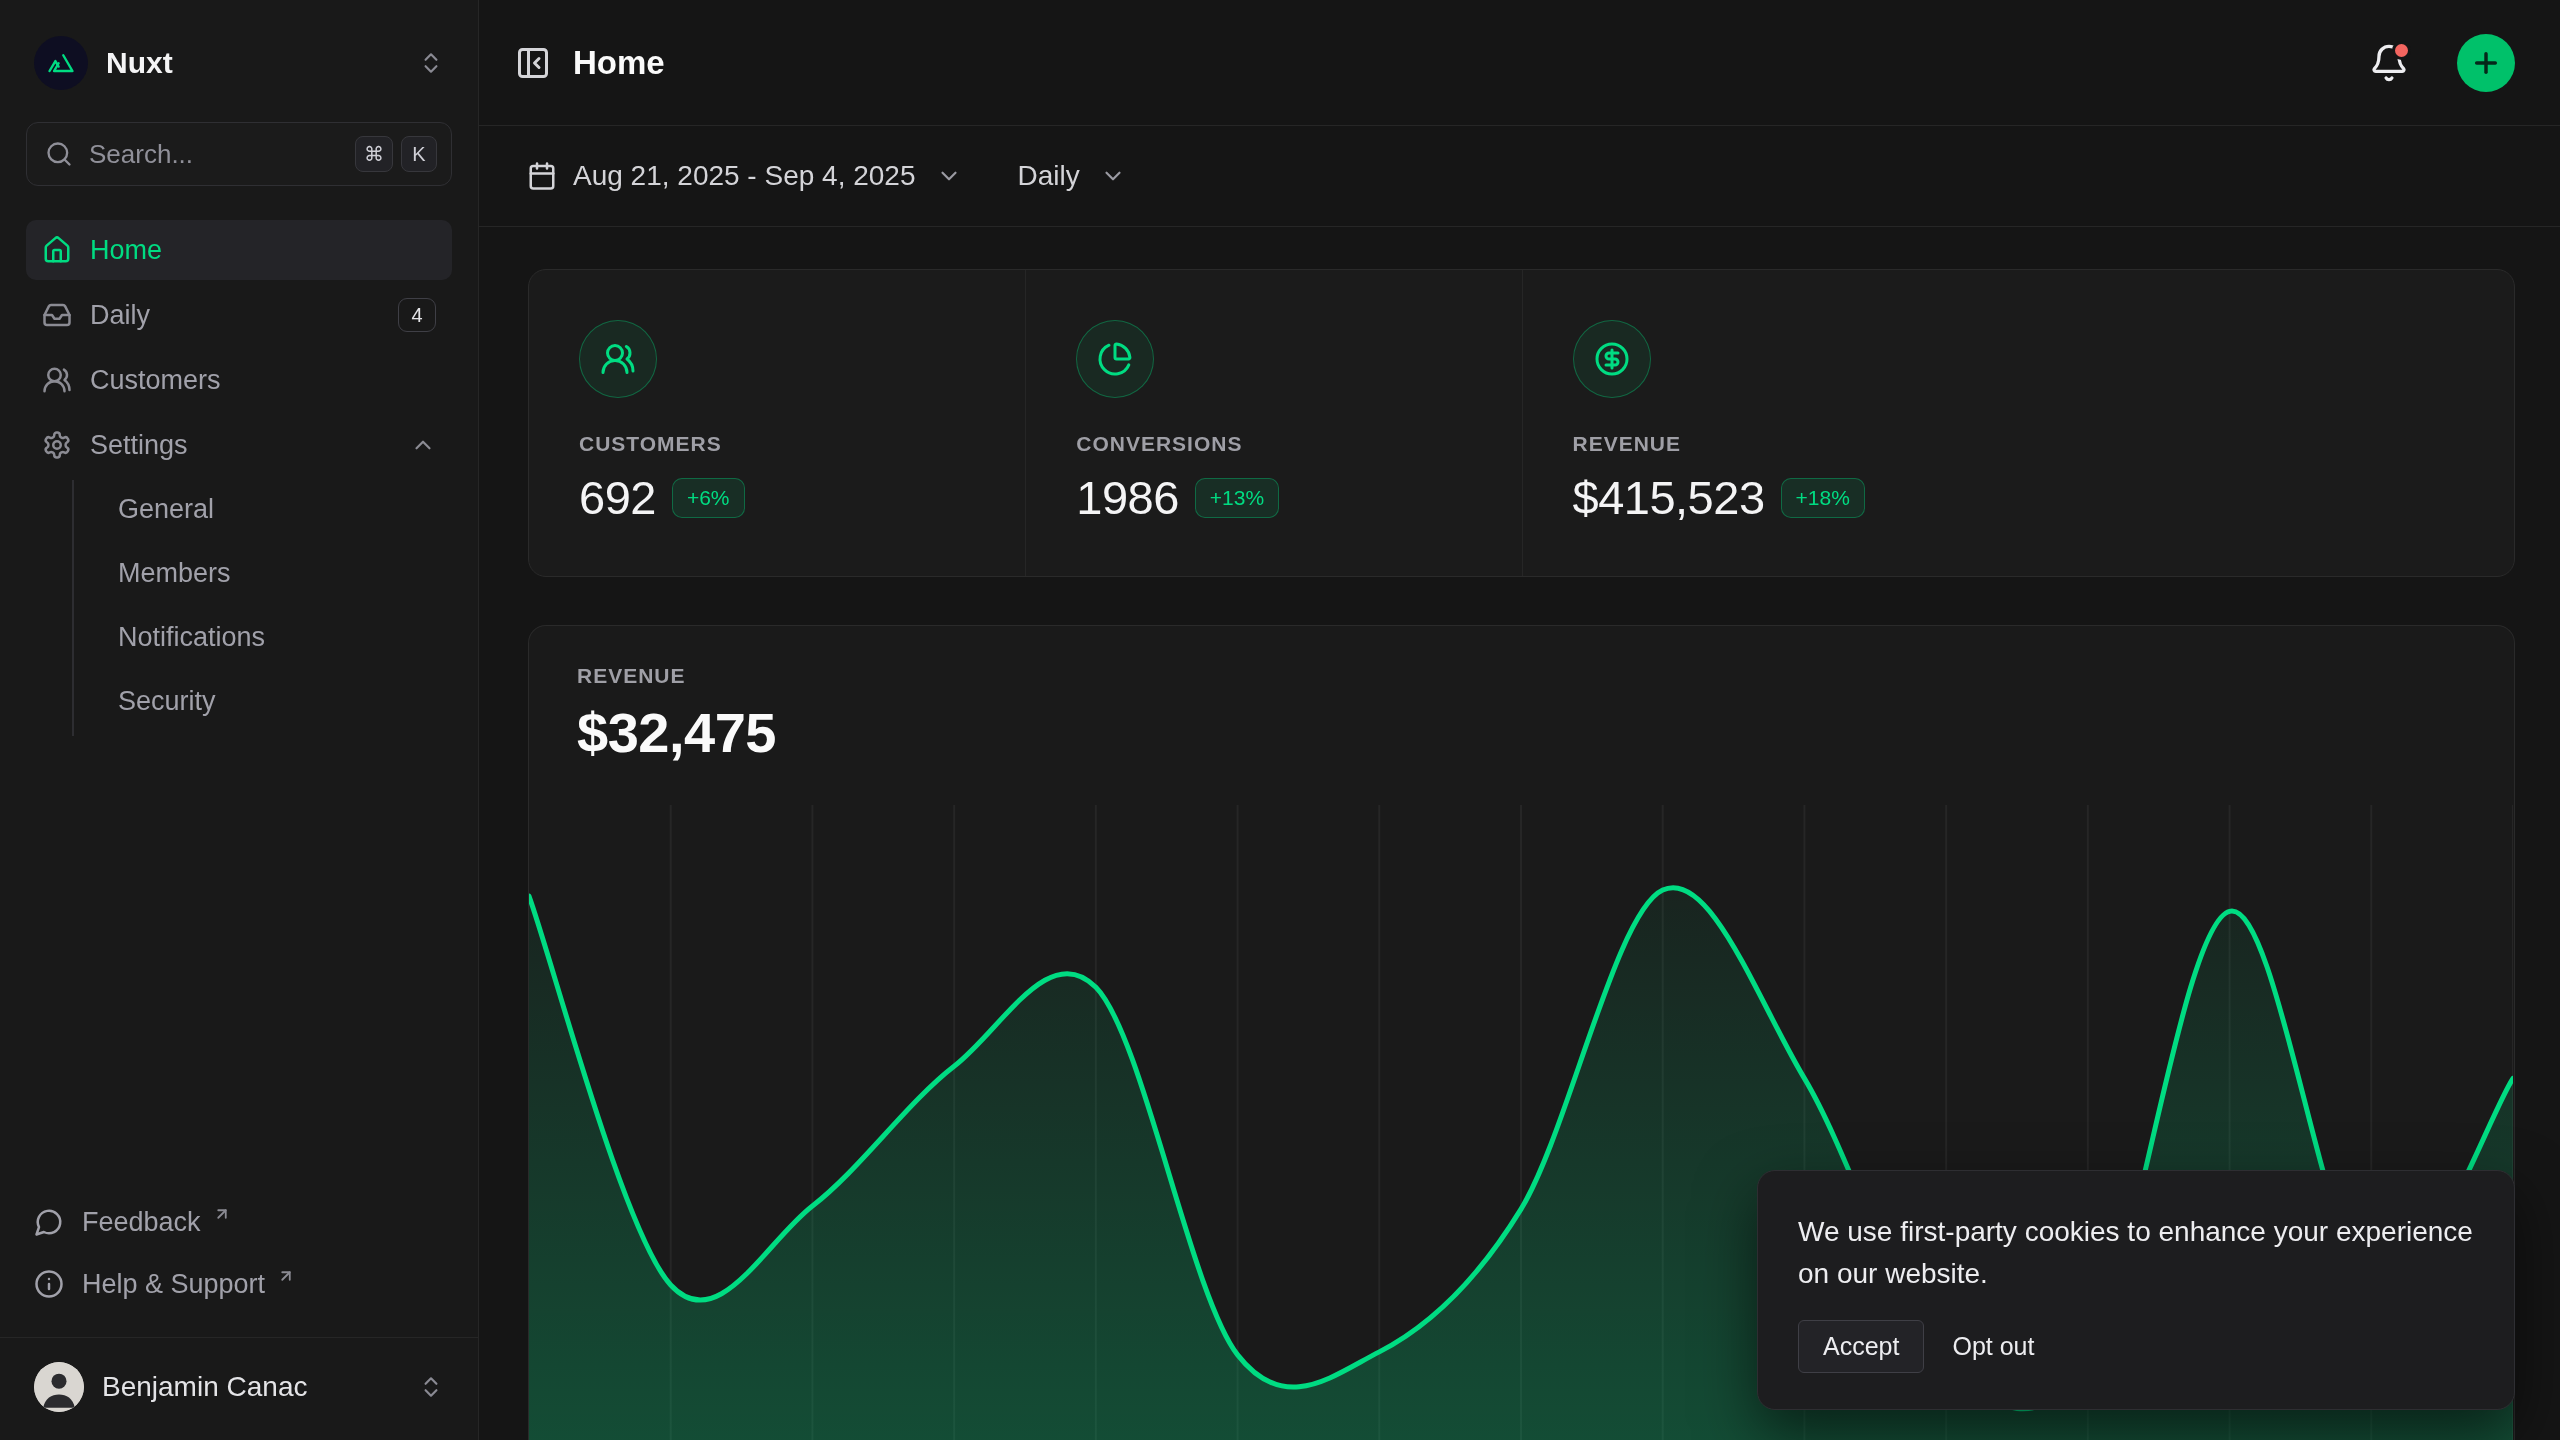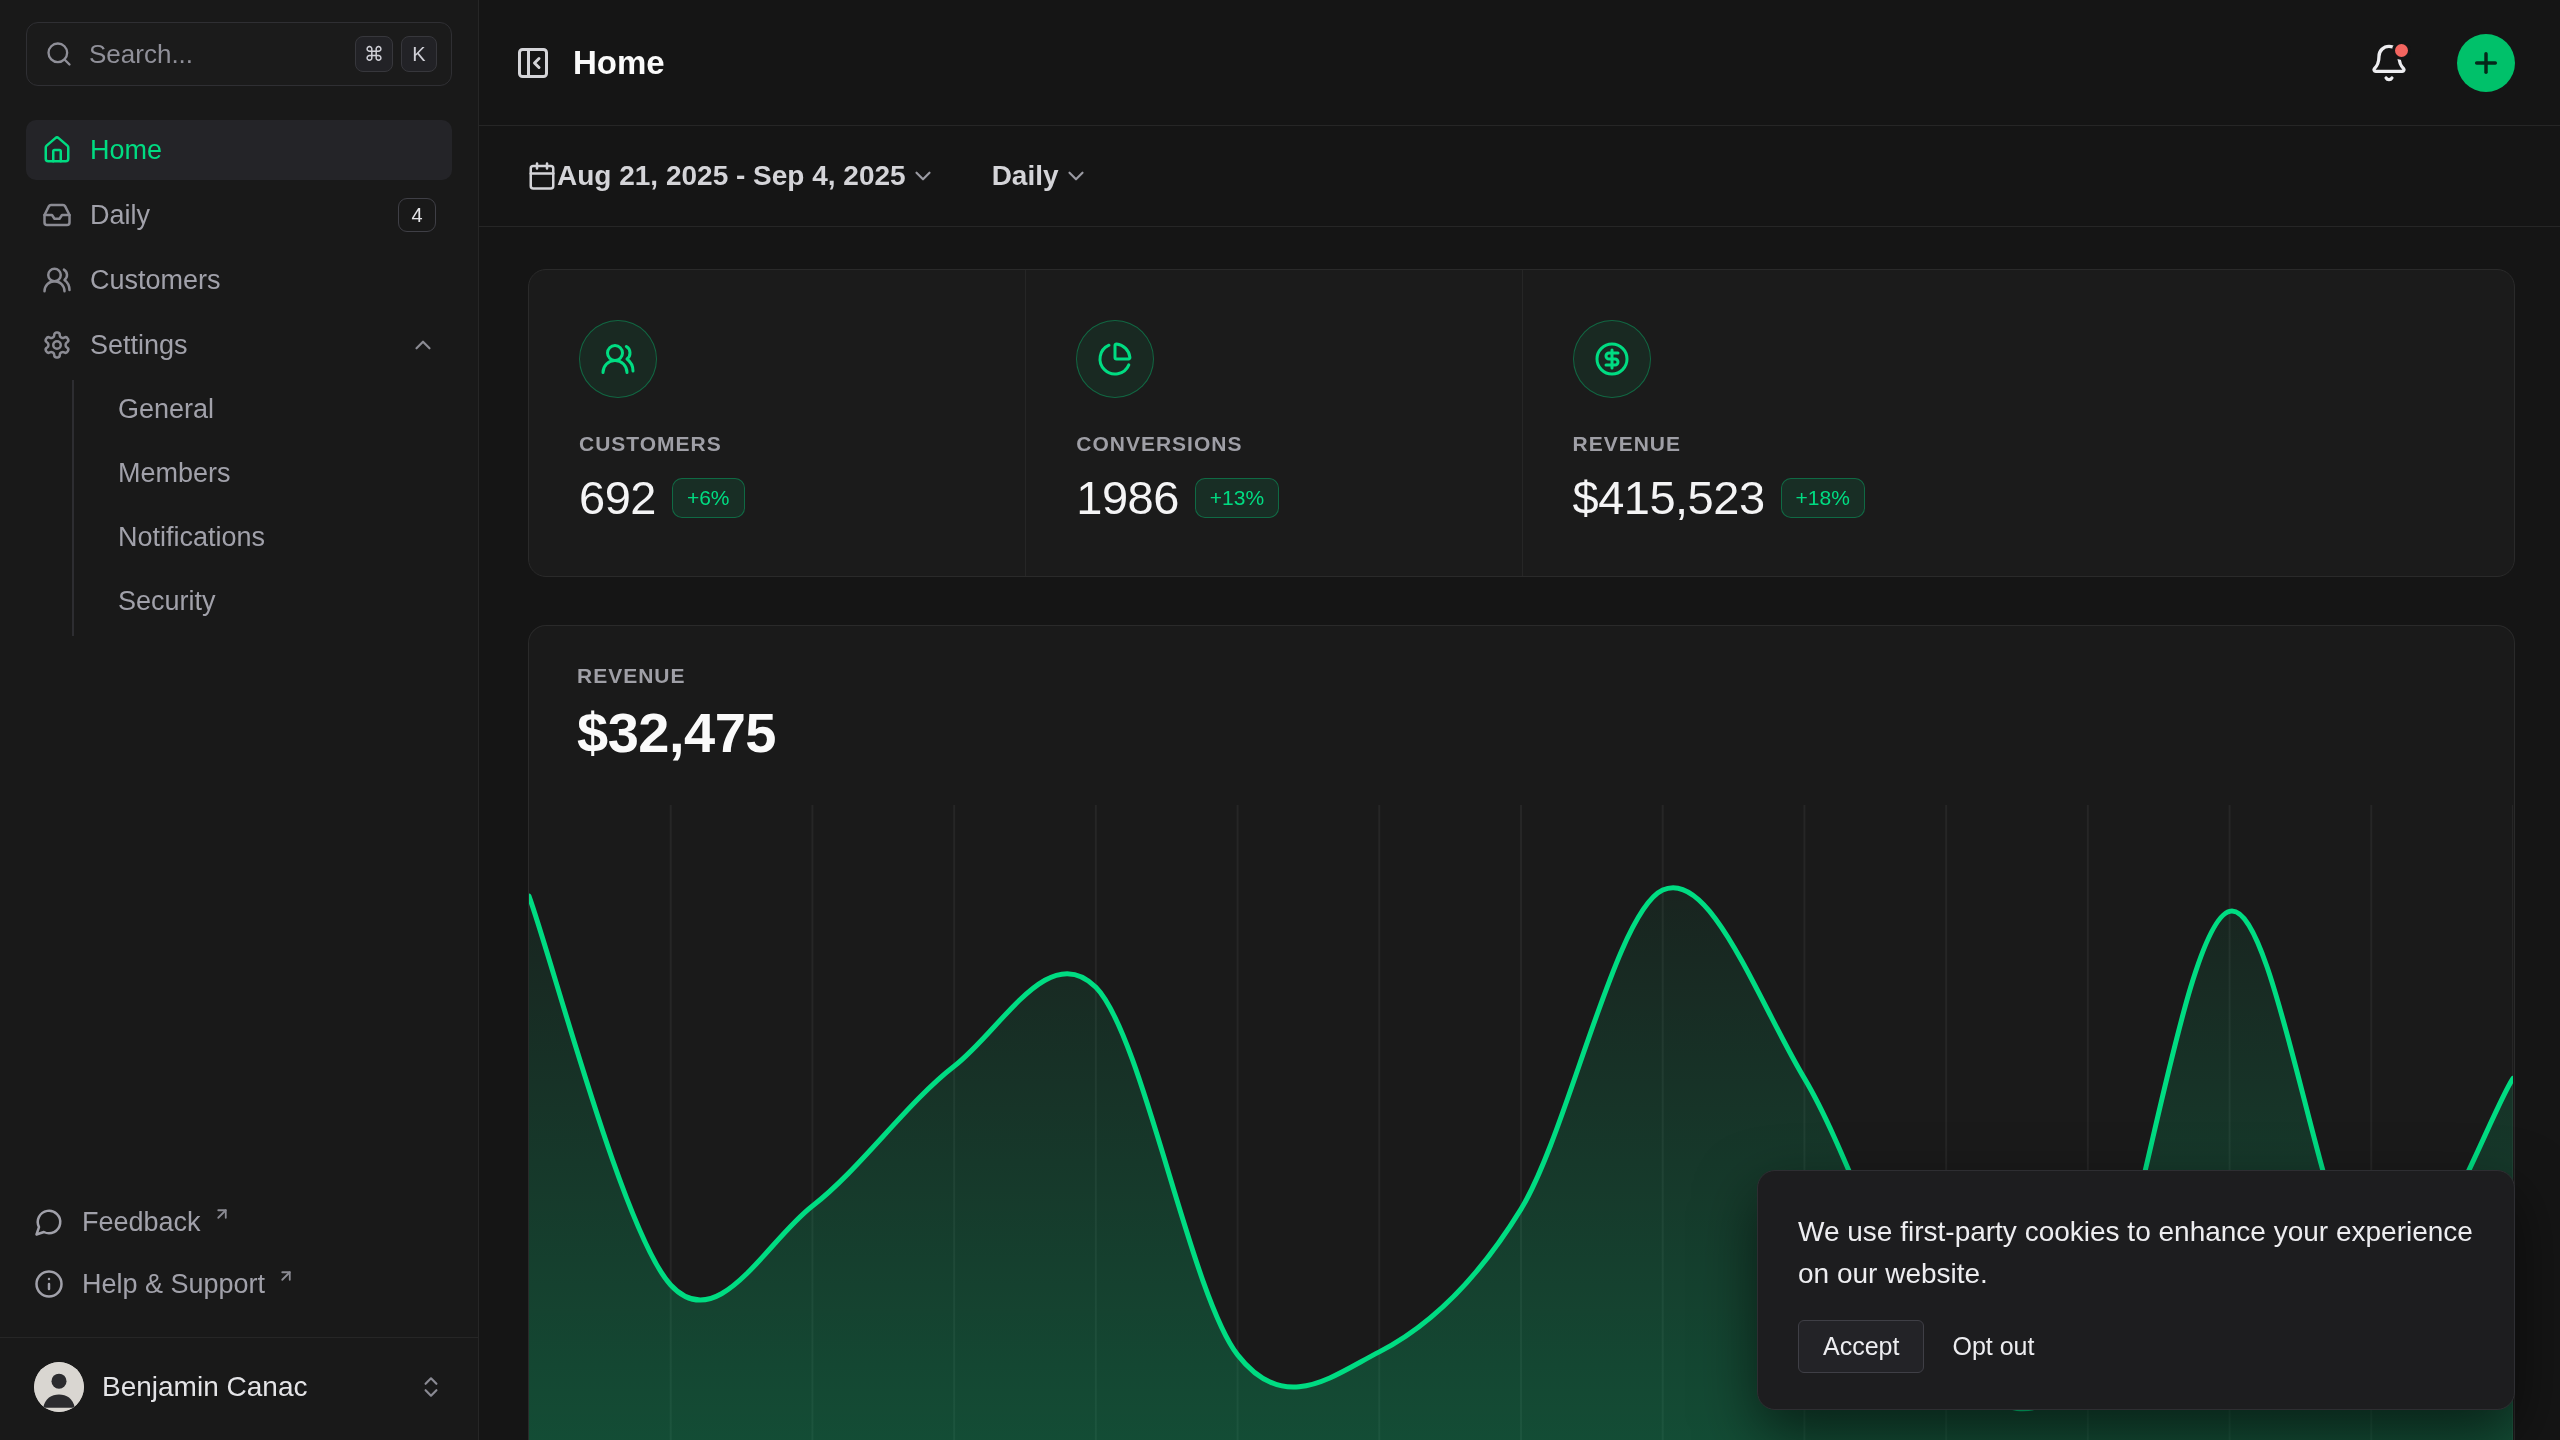--- a/index.html
+++ b/index.html
@@ -85,22 +85,22 @@
   .plus-btn {
     width:58px; height:58px; border-radius:50%; background:#00c16a; border:none; cursor:pointer;
     display:flex; align-items:center; justify-content:center; color:#05281a;
   }
 
   .toolbar {
     height:101px; min-height:101px; border-bottom:1.5px solid #262626;
     display:flex; align-items:center; padding:0 45px 0 48px; gap:56px;
   }
   .ghost-btn {
-    display:flex; align-items:center; background:none; border:none; cursor:pointer;
-    color:#d4d4d8; font-size:28px; font-weight:700; font-family:inherit;
+    display:flex; align-items:center; gap:16px; background:none; border:none; cursor:pointer;
+    color:#d4d4d8; font-size:28px; font-weight:400; font-family:inherit;
   }
   .ghost-btn .chev { color:#9a9aa2; margin-left:4px; }
 
   .content { flex:1; padding:42px 45px 0 49px; position:relative; }
 
   .stats-card {
     background:#1b1b1b; border:1.5px solid #2a2a2a; border-radius:18px;
     display:grid; grid-template-columns:repeat(4,1fr); height:308px; overflow:hidden;
   }
   .stat-cell { padding:50px 40px 0 50px; cursor:pointer; }
@@ -141,20 +141,35 @@
   .btn-text {
     background:none; border:none; color:#ededf0; font-size:25px; font-weight:500; cursor:pointer;
     padding:11px 6px; font-family:inherit;
   }
 </style>
 </head>
 <body>
 
 <aside class="sidebar">
 
+  <div class="logo-row">
+    <span class="logo-circle">
+      <svg width="32" height="32" viewBox="0 0 24 24" fill="none" stroke="#00dc82" stroke-width="1.8" stroke-linejoin="round" stroke-linecap="round">
+        <path d="M13.7 6.2 20.6 18H6.8l3.4-5.8"></path>
+        <path d="M3.4 18l4.4-7.4 2.4 4.1"></path>
+      </svg>
+    </span>
+    <span class="logo-title">Nuxt</span>
+    <span class="icon-btn-ghost">
+      <svg width="26" height="26" viewBox="0 0 24 24" fill="none" stroke="currentColor" stroke-width="2" stroke-linecap="round" stroke-linejoin="round">
+          <path d="m7 15 5 5 5-5"></path>
+          <path d="m7 9 5-5 5 5"></path>
+        </svg>
+    </span>
+  </div>
 
   <div class="search-box">
     <span>
       <svg width="28" height="28" viewBox="0 0 24 24" fill="none" stroke="currentColor" stroke-width="2" stroke-linecap="round">
           <circle cx="11" cy="11" r="8"></circle>
           <path d="m21 21-4.3-4.3"></path>
         </svg>
     </span>
     <span class="ph">Search...</span>
     <span class="kbd-group">

